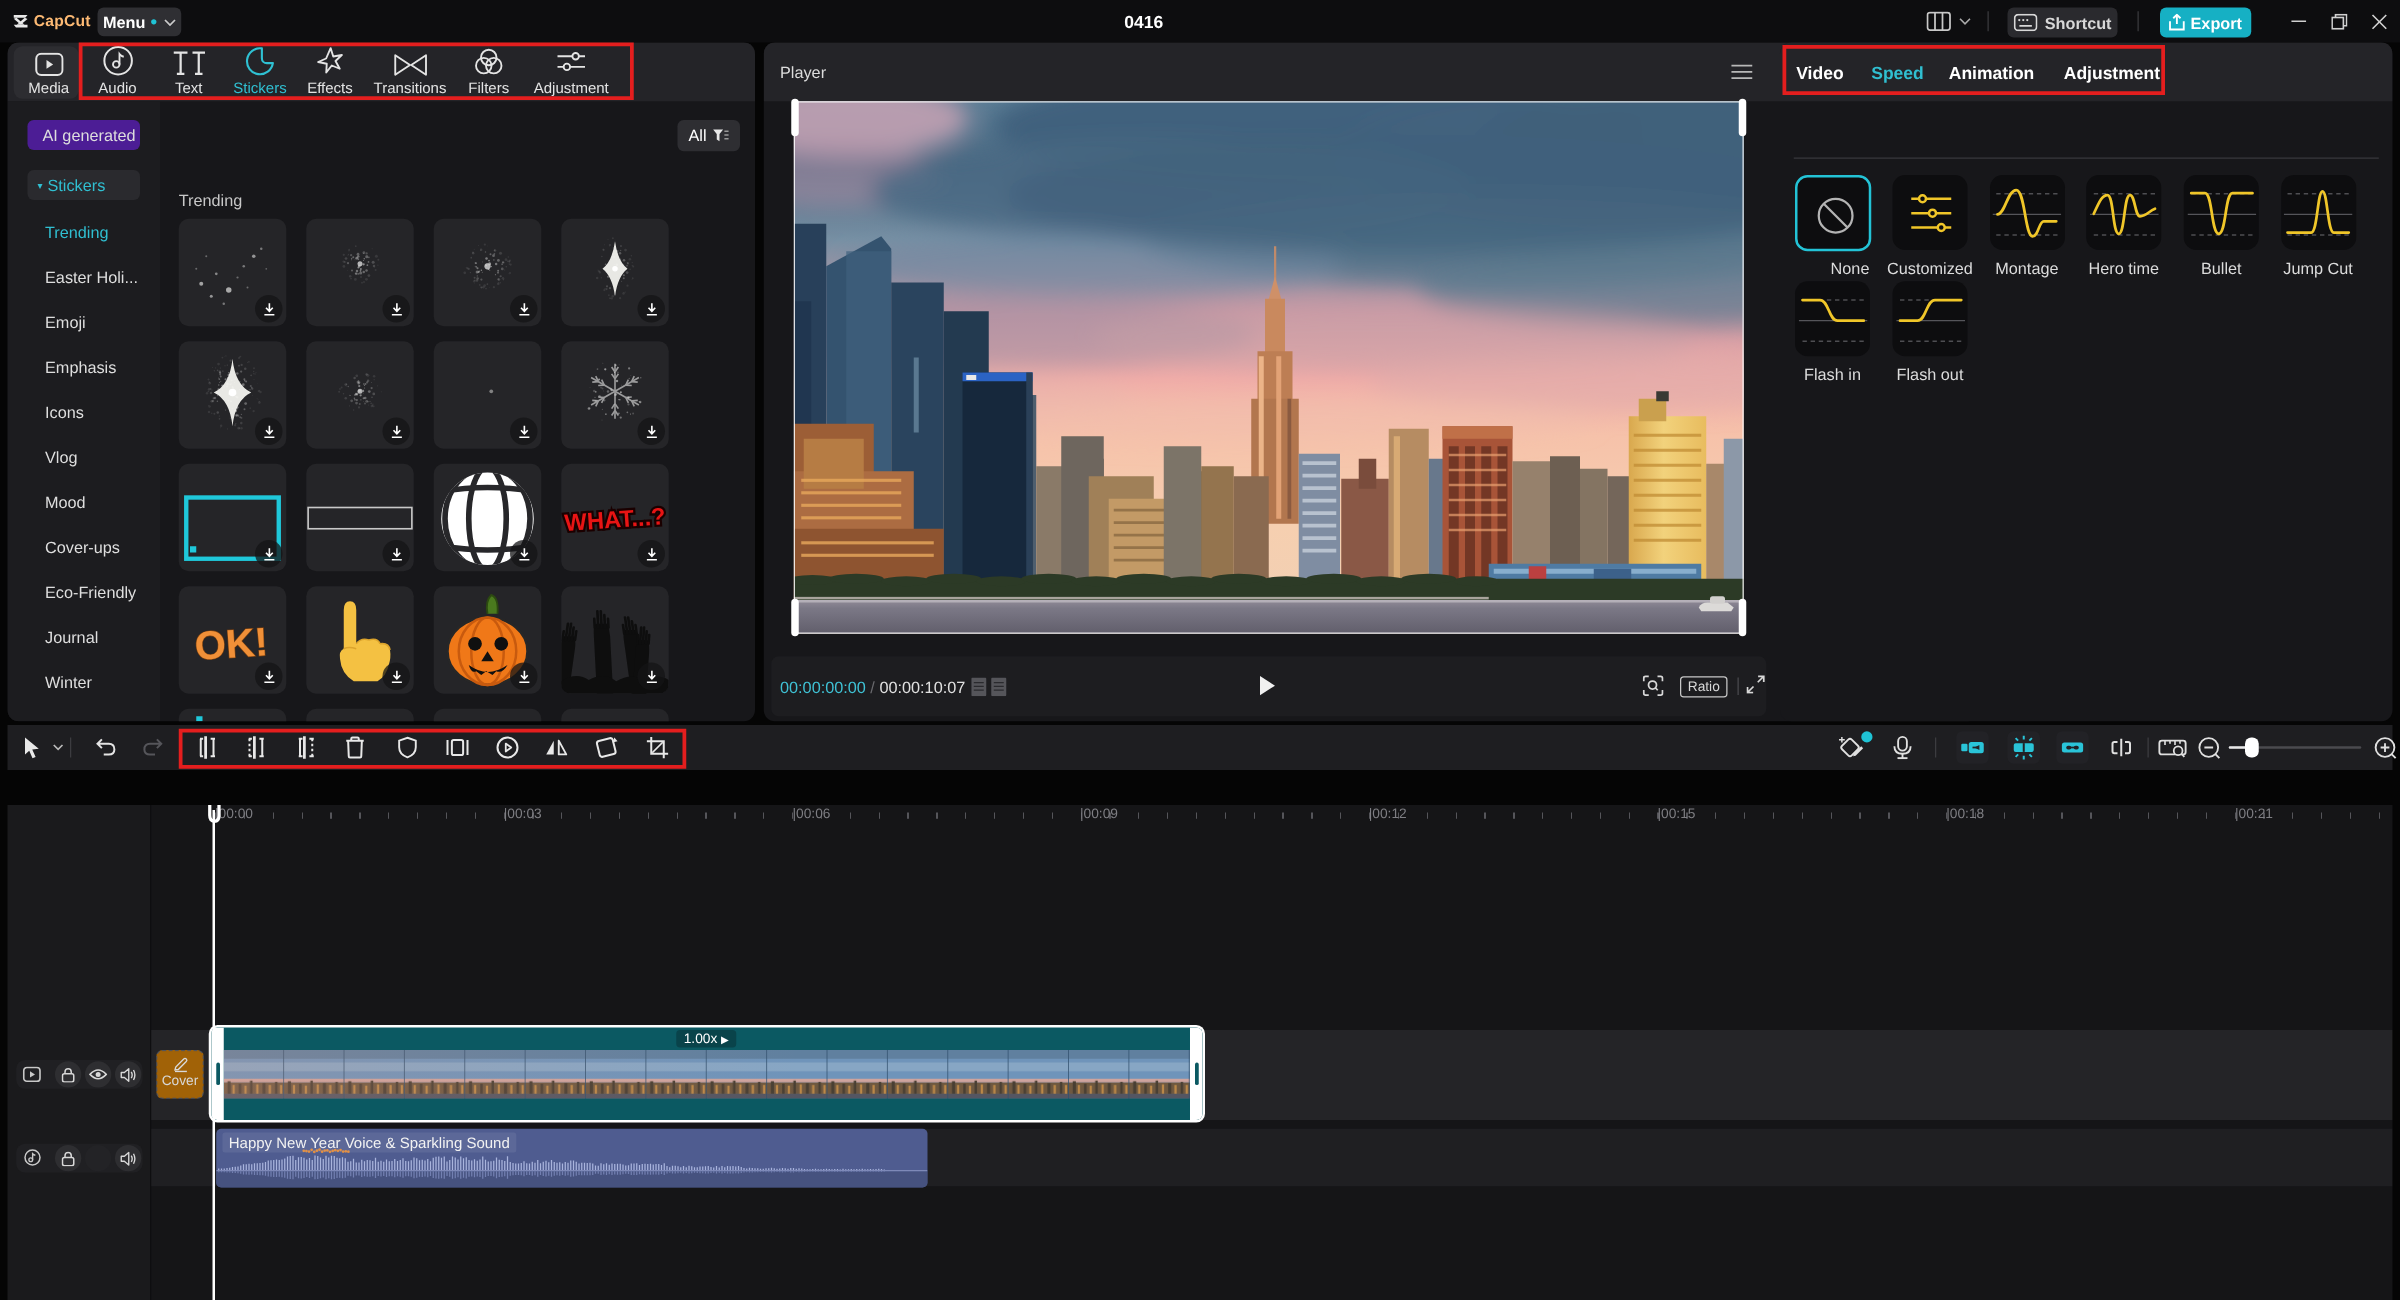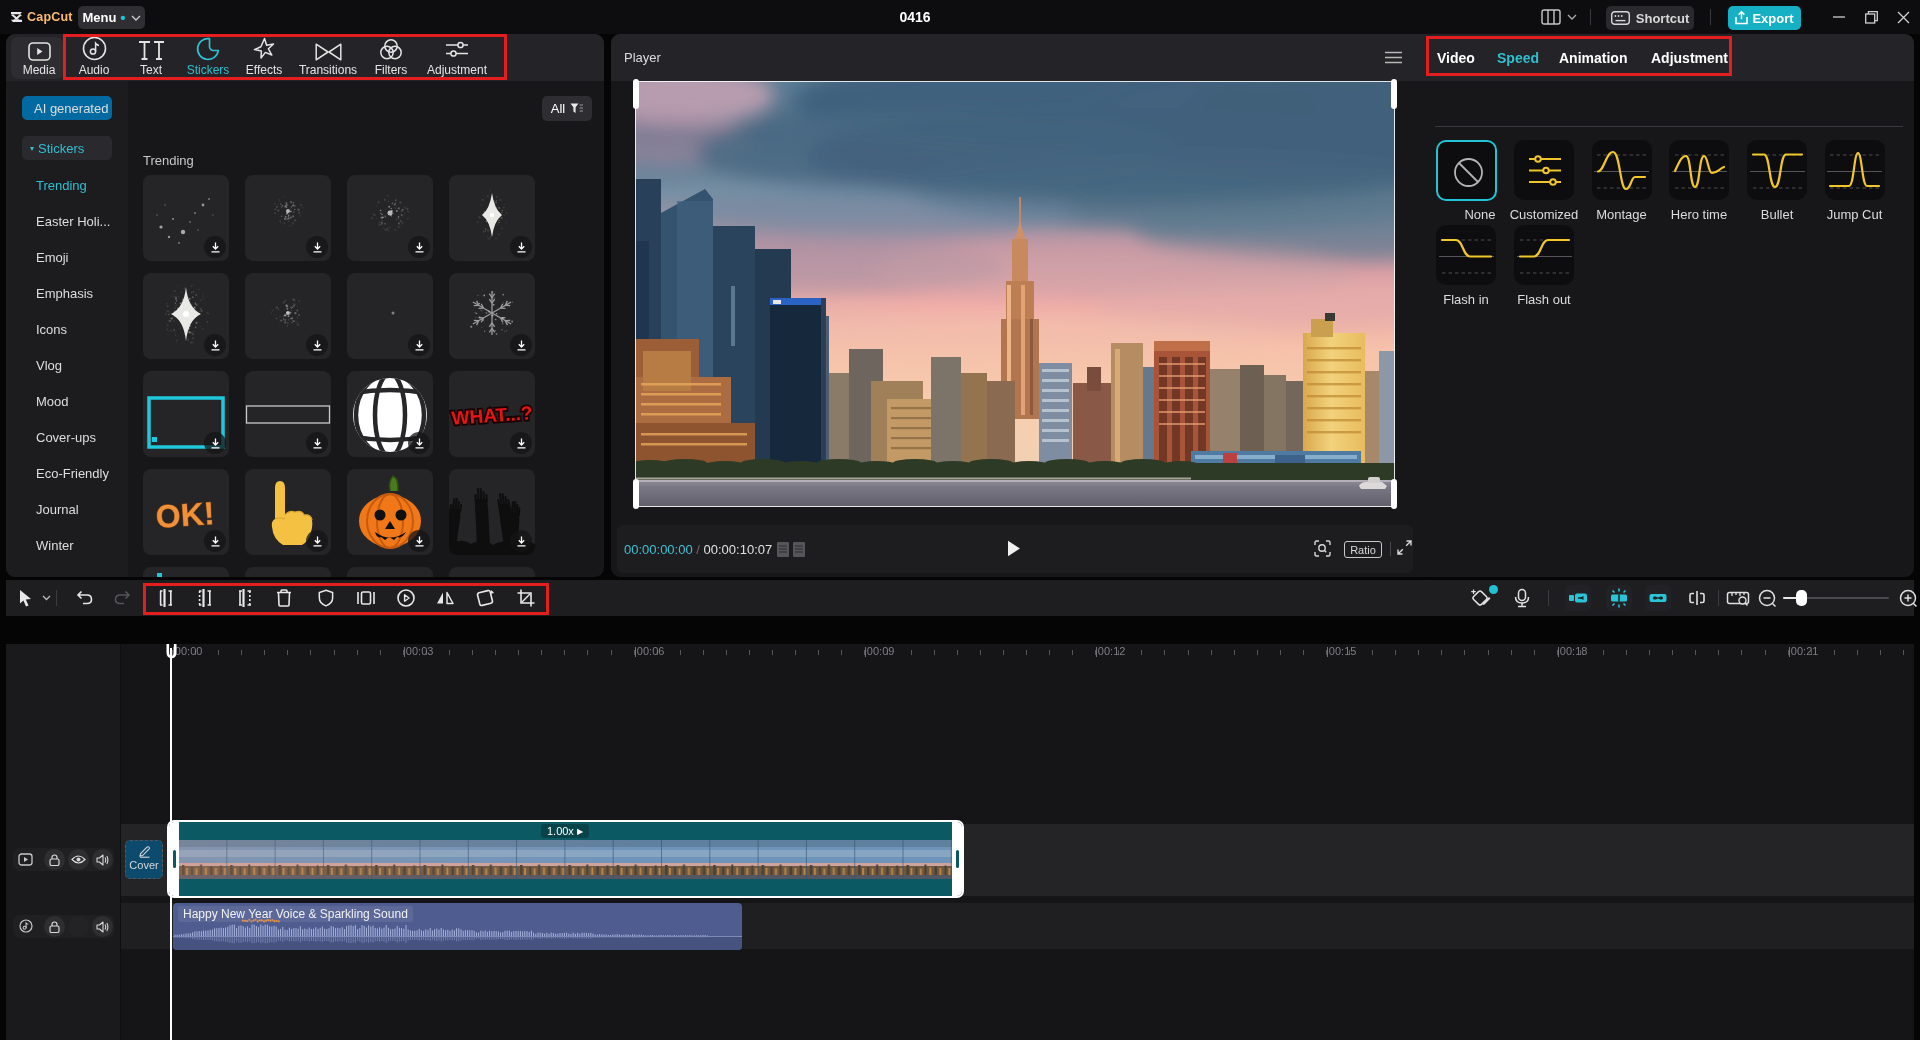--- a/index.html
+++ b/index.html
@@ -193,21 +193,21 @@
           <svg width="24" height="22" viewBox="0 0 24 22">
             <line x1="1" y1="6" x2="23" y2="6" stroke="#e4e4e4" stroke-width="1.5"></line>
             <circle cx="15.5" cy="6" r="2.6" fill="#242428" stroke="#e4e4e4" stroke-width="1.5"></circle>
             <line x1="1" y1="14.5" x2="23" y2="14.5" stroke="#e4e4e4" stroke-width="1.5"></line>
             <circle cx="8.5" cy="14.5" r="2.6" fill="#242428" stroke="#e4e4e4" stroke-width="1.5"></circle>
           </svg>
         </div>
       <div class="lb">Adjustment</div>
     </div>
     <div id="sidebar">
-      <div class="sideitem" style="top:15px;background:#0369a1;padding-left:12px;">AI generated</div>
+      <div class="sideitem" style="top:15px;background:#4c1d95;padding-left:12px;">AI generated</div>
       <div class="sideitem" style="top:55px;background:#2a2a2e;padding-left:8px;">
           <span style="color:#30bfd1;font-size:8px;margin-right:4px;">▾</span>
           <span class="teal">Stickers</span>
         </div>
       <div class="sideitem teal" style="top:92px;">Trending</div>
       <div class="sideitem" style="top:128px;">Easter Holi...</div>
       <div class="sideitem" style="top:164px;">Emoji</div>
       <div class="sideitem" style="top:200px;text-align:right;">Emphasis</div>
       <div class="sideitem" style="top:236px;">Icons</div>
       <div class="sideitem" style="top:272px;">Vlog</div>
@@ -1497,21 +1497,21 @@
           <path d="M3 5 L3 3.5 Q3 1 5.5 1 Q8 1 8 3.5 L8 5" fill="none" stroke="#d8d8d8" stroke-width="1.2"></path>
         </svg>
       </div>
     <div class="cico abs" style="left:62px;top:272px;background:#232326;"></div>
     <div class="cico abs" style="left:86px;top:272px;background:#2e2e31;">
         <svg width="13" height="12" viewBox="0 0 13 12">
           <path d="M1 4 L3.5 4 L7 1 L7 11 L3.5 8 L1 8 Z" fill="none" stroke="#d8d8d8" stroke-width="1.1" stroke-linejoin="round"></path>
           <path d="M9 3.5 Q10.5 6 9 8.5 M10.8 2 Q13 6 10.8 10" fill="none" stroke="#d8d8d8" stroke-width="1.1"></path>
         </svg>
       </div>
-    <div class="abs" style="left:119px;top:196px;width:38px;height:39px;background:#0c4a6e;border:1px dashed #55555a;border-radius:5px;text-align:center;">
+    <div class="abs" style="left:119px;top:196px;width:38px;height:39px;background:#a16207;border:1px dashed #55555a;border-radius:5px;text-align:center;">
         <svg width="13" height="13" viewBox="0 0 13 13" style="margin:4px auto 0;display:block;">
           <path d="M2 11 L2.6 8.6 L9 2.2 Q10 1.2 11 2.2 Q12 3.2 11 4.2 L4.6 10.6 Z" fill="none" stroke="#d8d8d8" stroke-width="1.1"></path>
           <line x1="2" y1="12.2" x2="11.5" y2="12.2" stroke="#d8d8d8" stroke-width="1.1"></line>
         </svg>
         <div style="color:#d8d8d8;font-size:11px;margin-top:1px;">Cover</div>
       </div>
     <div class="abs" style="left:163px;top:178px;width:793px;height:74px;background:#0b5962;border-radius:5px;box-shadow:0 0 0 2px #fff;overflow:hidden;">
         <svg class="abs" style="left:10px;top:18px;" width="773" height="39" viewBox="0 0 773 39">
           <defs>
             <linearGradient id="warm" x1="0" y1="0" x2="1" y2="0">

